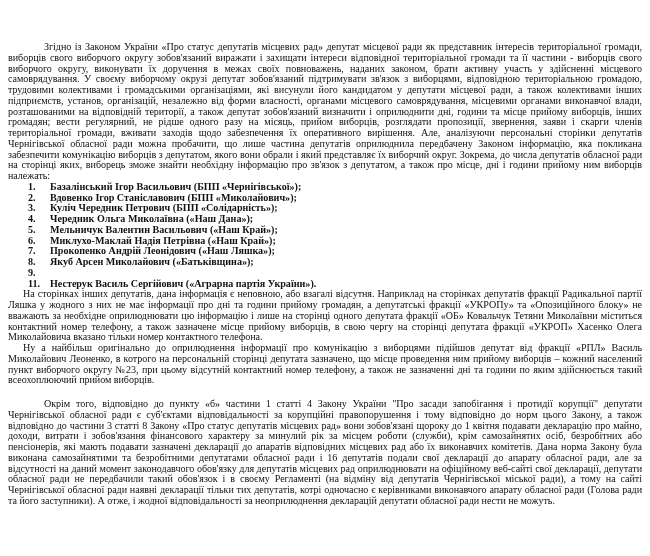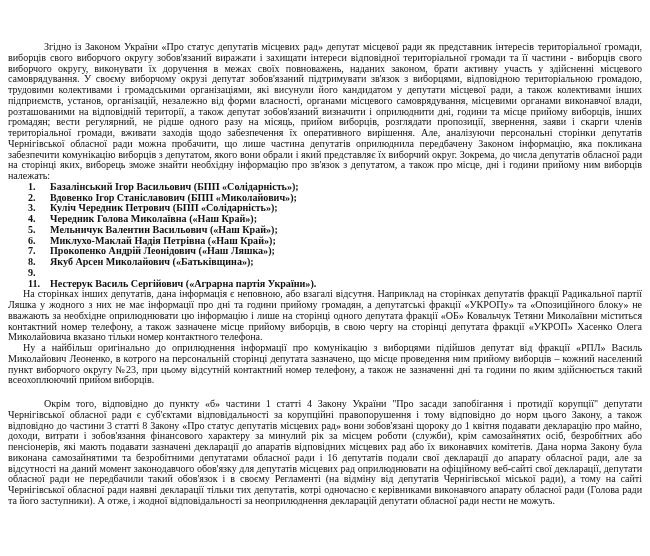--- a/index.html
+++ b/index.html
@@ -50,33 +50,33 @@
   </style>
 </head>
 <body>
 
 <div class="page">
   <p class="indent">Згідно із Законом України «Про статус депутатів місцевих рад» депутат місцевої ради як представник інтересів територіальної громади, виборців свого виборчого округу зобов'язаний виражати і захищати інтереси відповідної територіальної громади та її частини - виборців свого виборчого округу, виконувати їх доручення в межах своїх повноважень, наданих законом, брати активну участь у здійсненні місцевого самоврядування. У своєму виборчому окрузі депутат зобов'язаний підтримувати зв'язок з виборцями, відповідною територіальною громадою, трудовими колективами і громадськими організаціями, які висунули його кандидатом у депутати місцевої ради, а також колективами інших підприємств, установ, організацій, незалежно від форми власності, органами місцевого самоврядування, місцевими органами виконавчої влади, розташованими на відповідній території, а також депутат зобов'язаний визначити і оприлюднити дні, години та місце прийому виборців, інших громадян; вести регулярний, не рідше одного разу на місяць, прийом виборців, розглядати пропозиції, звернення, заяви і скарги членів територіальної громади, вживати заходів щодо забезпечення їх оперативного вирішення. Але, аналізуючи персональні сторінки депутатів Чернігівської обласної ради можна пробачити, що лише частина депутатів оприлюднила передбачену Законом інформацію, яка покликана забезпечити комунікацію виборців з депутатом, якого вони обрали і який представляє їх виборчий округ. Зокрема, до числа депутатів обласної ради на сторінці яких, виборець зможе знайти необхідну інформацію про зв'язок з депутатом, а також про місце, дні і години прийому ним виборців належать:</p>
 
   <ol class="deputies">
     <li>
         <span class="num">1.</span>
-        <span>Базалінський Ігор Васильович (БПП «Солідарність»);</span>
+        <span>Базалінський Ігор Васильович (БПП «Чернігівської»);</span>
       </li>
     <li>
         <span class="num">2.</span>
         <span>Вдовенко Ігор Станіславович (БПП «Миколайович»);</span>
       </li>
     <li>
         <span class="num">3.</span>
         <span>Куліч Чередник Петрович (БПП «Солідарність»);</span>
       </li>
     <li>
         <span class="num">4.</span>
-        <span>Чередник Голова Миколаївна («Наш Край»);</span>
+        <span>Чередник Ольга Миколаївна («Наш Дана»);</span>
       </li>
     <li>
         <span class="num">5.</span>
         <span>Мельничук Валентин Васильович («Наш Край»);</span>
       </li>
     <li>
         <span class="num">6.</span>
         <span>Миклухо-Маклай Надія Петрівна («Наш Край»);</span>
       </li>
     <li>

